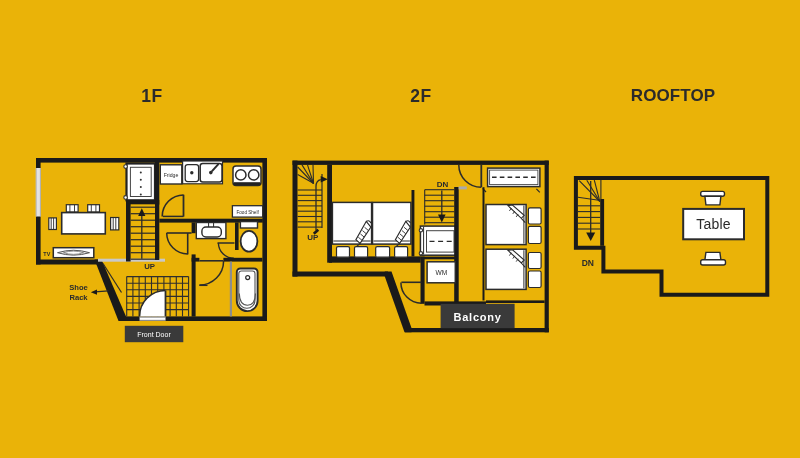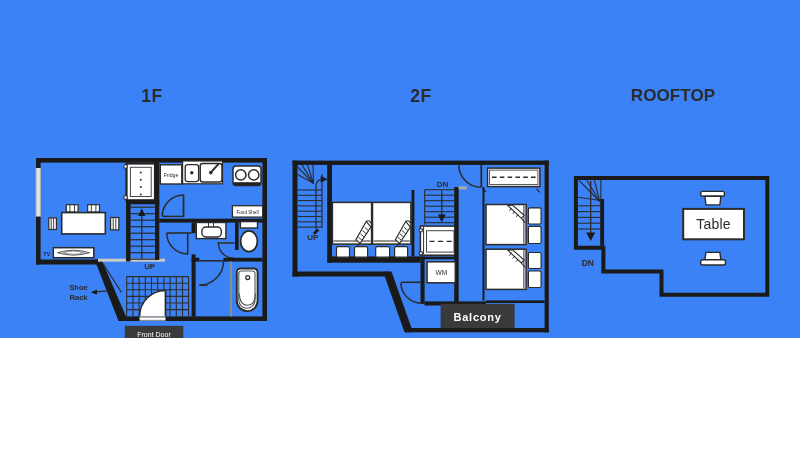--- a/index.html
+++ b/index.html
@@ -1,16 +1,16 @@
 <!DOCTYPE html>
 <html><head>
 <meta charset="utf-8">
 <style>
   html,body{margin:0;padding:0;background:#ffffff;}
-  .wrap{width:800px;height:338px;position:relative;background:#3b82f6;overflow:hidden;}
+  .wrap{width:800px;height:458px;position:relative;background:#eab308;overflow:hidden;}
   svg{position:absolute;top:0;left:0;}
   text{font-family:"Liberation Sans",sans-serif;fill:#2b2b2b;} text.w{fill:#ffffff;}
 </style>
 </head>
 <body>
 <div class="wrap">
 <svg width="800" height="458" viewBox="0 0 800 458">
 
 <g>
         <text x="152" y="101.5" font-size="17.5" font-weight="bold" text-anchor="middle" letter-spacing="0.5">1F</text>

